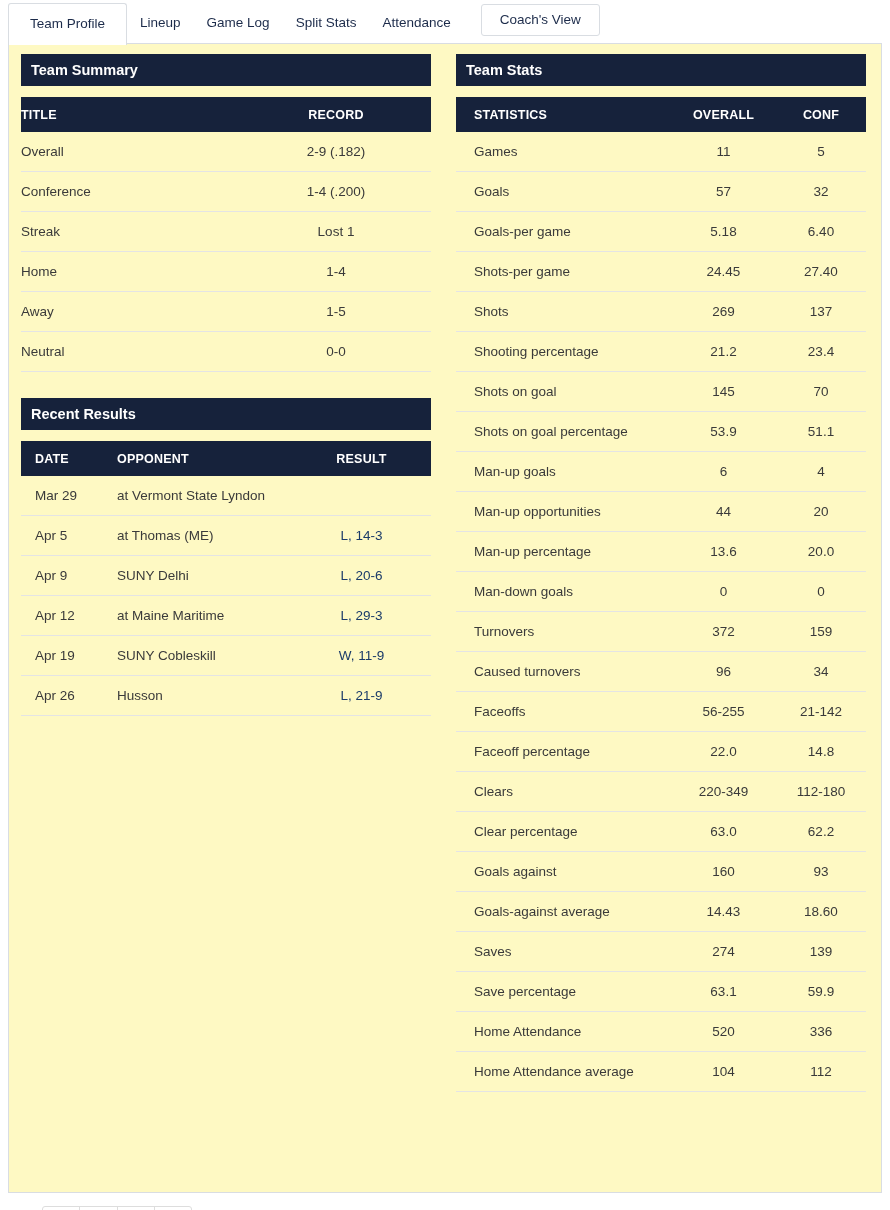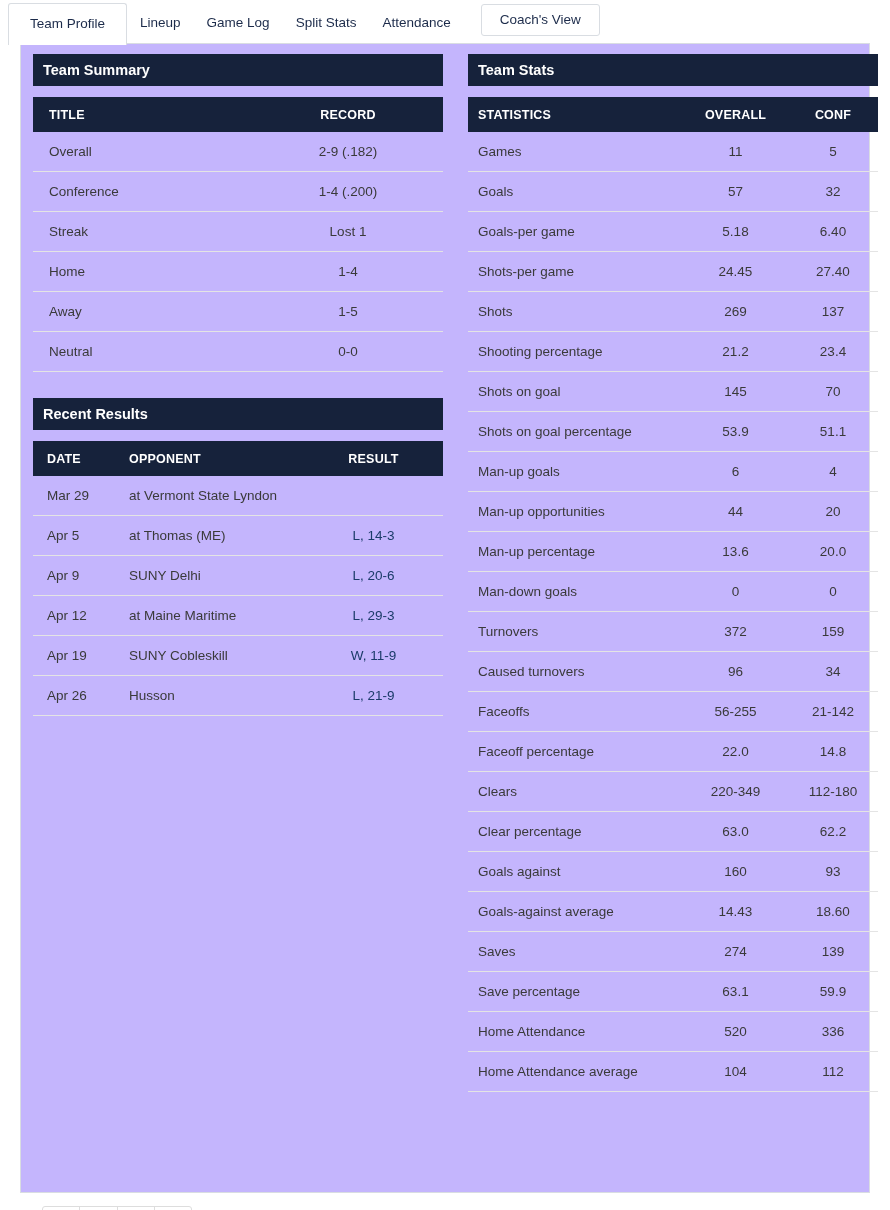--- a/index.html
+++ b/index.html
@@ -8,46 +8,46 @@
 
   
   .tab-bar{display:flex;align-items:stretch;height:40px;margin:3px 0 0 8px;position:relative;z-index:2;}
   .tab{font-size:13.5px;color:#1c2b4a;line-height:40px;padding:0 13px;cursor:pointer;white-space:nowrap;}
   .tab-active{background:#fff;border:1px solid #d9dde2;border-bottom:none;border-radius:3px 3px 0 0;
     padding:0 21px;position:relative;z-index:3;height:41px;line-height:40px;}
   .tab-boxed{border:1px solid #d9dde2;border-radius:3px;align-self:flex-start;margin-top:1px;margin-left:17px;
     height:30px;line-height:30px;padding:0 18px;background:#fff;}
 
   
-  .content{position:relative;margin:0 20px;border:1px solid #d9dde2;background:#c4b5fd;height:1148px;}
+  .content{position:relative;margin:0 8px;border:1px solid #d9dde2;background:#fef9c3;height:1148px;}
   .content-inner{display:flex;gap:25px;padding:10px 12px 0 12px;}
   .col-left{width:410px;flex:0 0 410px;}
   .col-right{width:410px;flex:0 0 410px;}
 
   .section-bar{background:#16223b;color:#fff;font-weight:bold;font-size:14.5px;height:32px;
     line-height:32px;padding:0 10px;box-sizing:border-box;}
   .section{margin-bottom:26px;}
   .section-bar + table{margin-top:11px;}
 
   table{width:100%;border-collapse:collapse;table-layout:fixed;}
   thead th{background:#16223b;color:#fff;font-size:12.5px;font-weight:bold;height:35px;
     text-align:left;padding:0;letter-spacing:.2px;}
   tbody td{height:39px;border-bottom:1px solid #e4e4e4;font-size:13.5px;color:#3a3a3a;padding:0;}
   a.result-link{color:#1b3b69;text-decoration:none;}
 
   
-  .tbl-summary th:first-child, .tbl-summary td:first-child{padding-left:16px;}
+  .tbl-summary th:first-child, .tbl-summary td:first-child{padding-left:0;}
   .tbl-summary th:nth-child(2), .tbl-summary td:nth-child(2){width:190px;text-align:center;}
 
   
   .tbl-results th:first-child, .tbl-results td:first-child{width:82px;padding-left:14px;}
   .tbl-results th:nth-child(3), .tbl-results td:nth-child(3){width:95px;text-align:center;padding-right:22px;}
 
   
-  .tbl-stats th:first-child, .tbl-stats td:first-child{padding-left:10px;}
+  .tbl-stats th:first-child, .tbl-stats td:first-child{padding-left:18px;}
   .tbl-stats th:nth-child(2), .tbl-stats td:nth-child(2){width:105px;text-align:center;}
   .tbl-stats th:nth-child(3), .tbl-stats td:nth-child(3){width:90px;text-align:center;}
 
   
   .cropped-control{position:absolute;left:42px;top:1203px;width:148px;height:14px;
     border:1px solid #ddd;border-radius:3px 3px 0 0;display:flex;background:#fff;}
   .cropped-control .seg{flex:1;border-left:1px solid #ddd;}
   .cropped-control .seg:first-child{border-left:none;}
 </style>
 </head>

